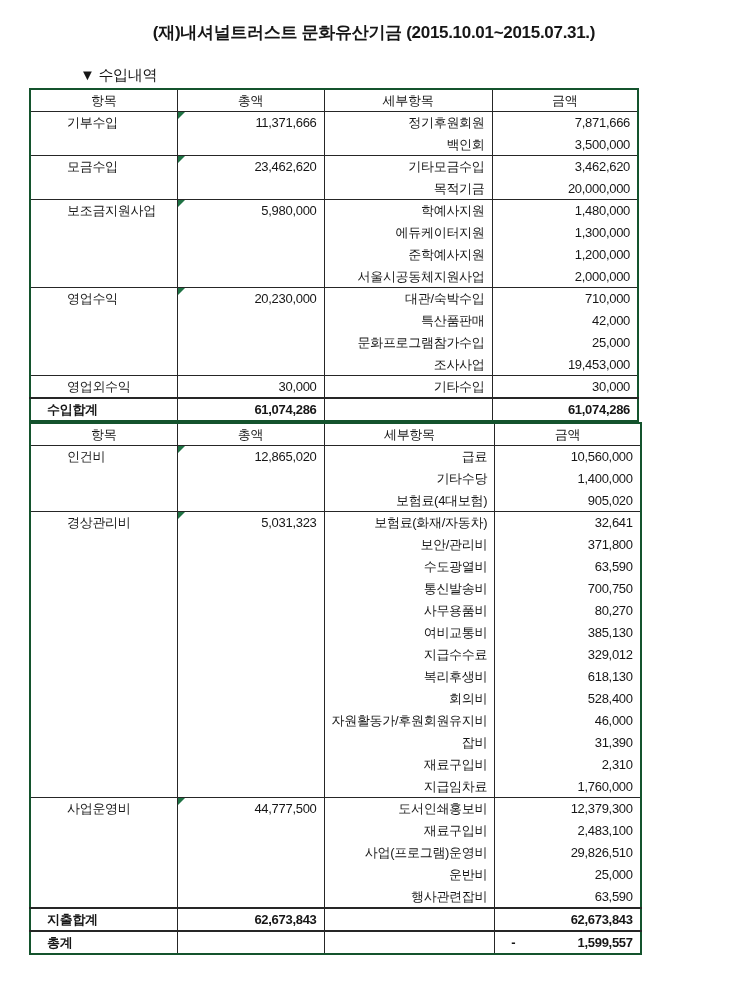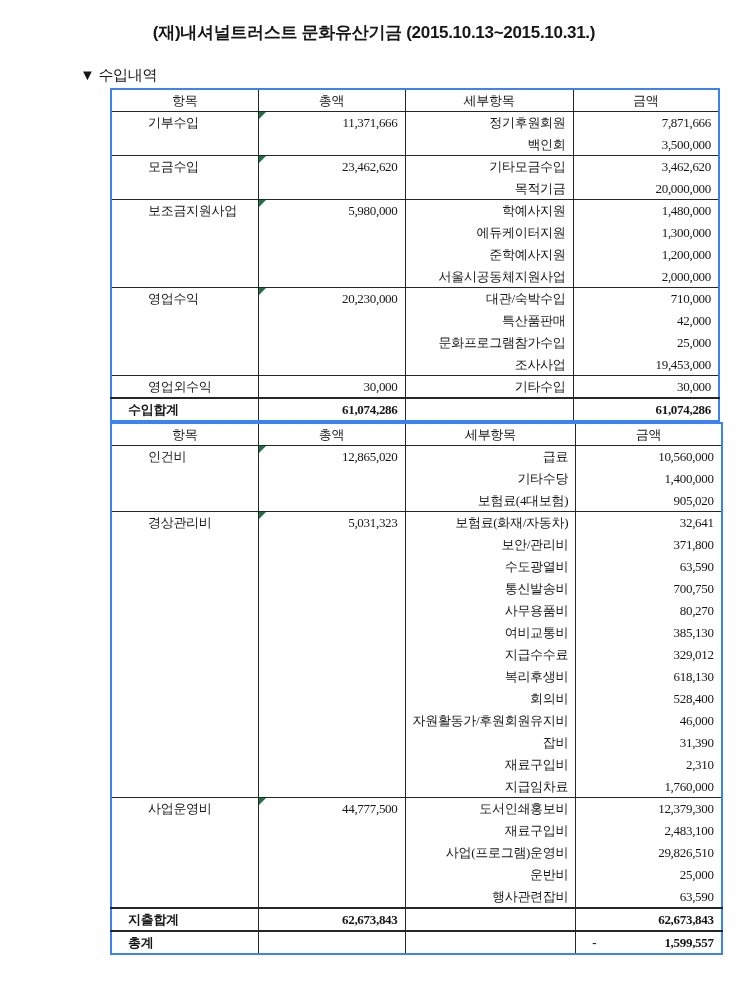--- a/index.html
+++ b/index.html
@@ -20,23 +20,22 @@
   }
   .section-label {
     margin: 22px 0 5px 80px;
     font-size: 15px;
     line-height: 16px;
     letter-spacing: -0.3px;
   }
   table.report {
     border-collapse: collapse;
     table-layout: fixed;
-    margin-left: 110px;
-    border: 2px solid #3b82f6;
-    font-family: Liberation Serif, serif;
+    margin-left: 29px;
+    border: 2px solid #14532d;
   }
   .report th, .report td {
     font-size: 13px;
     line-height: 21px;
     height: 22px;
     padding: 0 7px;
     overflow: hidden;
     white-space: nowrap;
     letter-spacing: -0.3px;
     box-sizing: border-box;
@@ -64,21 +63,21 @@
     border-top: 7px solid #1f7244;
     border-right: 7px solid transparent;
   }
   .acct { display: flex; justify-content: space-between; align-items: baseline; }
 </style>
 </head>
 <body>
 
 <div class="page">
 
-  <div class="title">(재)내셔널트러스트 문화유산기금 (2015.10.13~2015.10.31.)</div>
+  <div class="title">(재)내셔널트러스트 문화유산기금 (2015.10.01~2015.07.31.)</div>
 
   <div class="section-label">▼ 수입내역</div>
 
   <table class="report">
     <colgroup>
       <col style="width:147px">
         <col style="width:147px">
         <col style="width:168px">
         <col style="width:146px">
     </colgroup>

